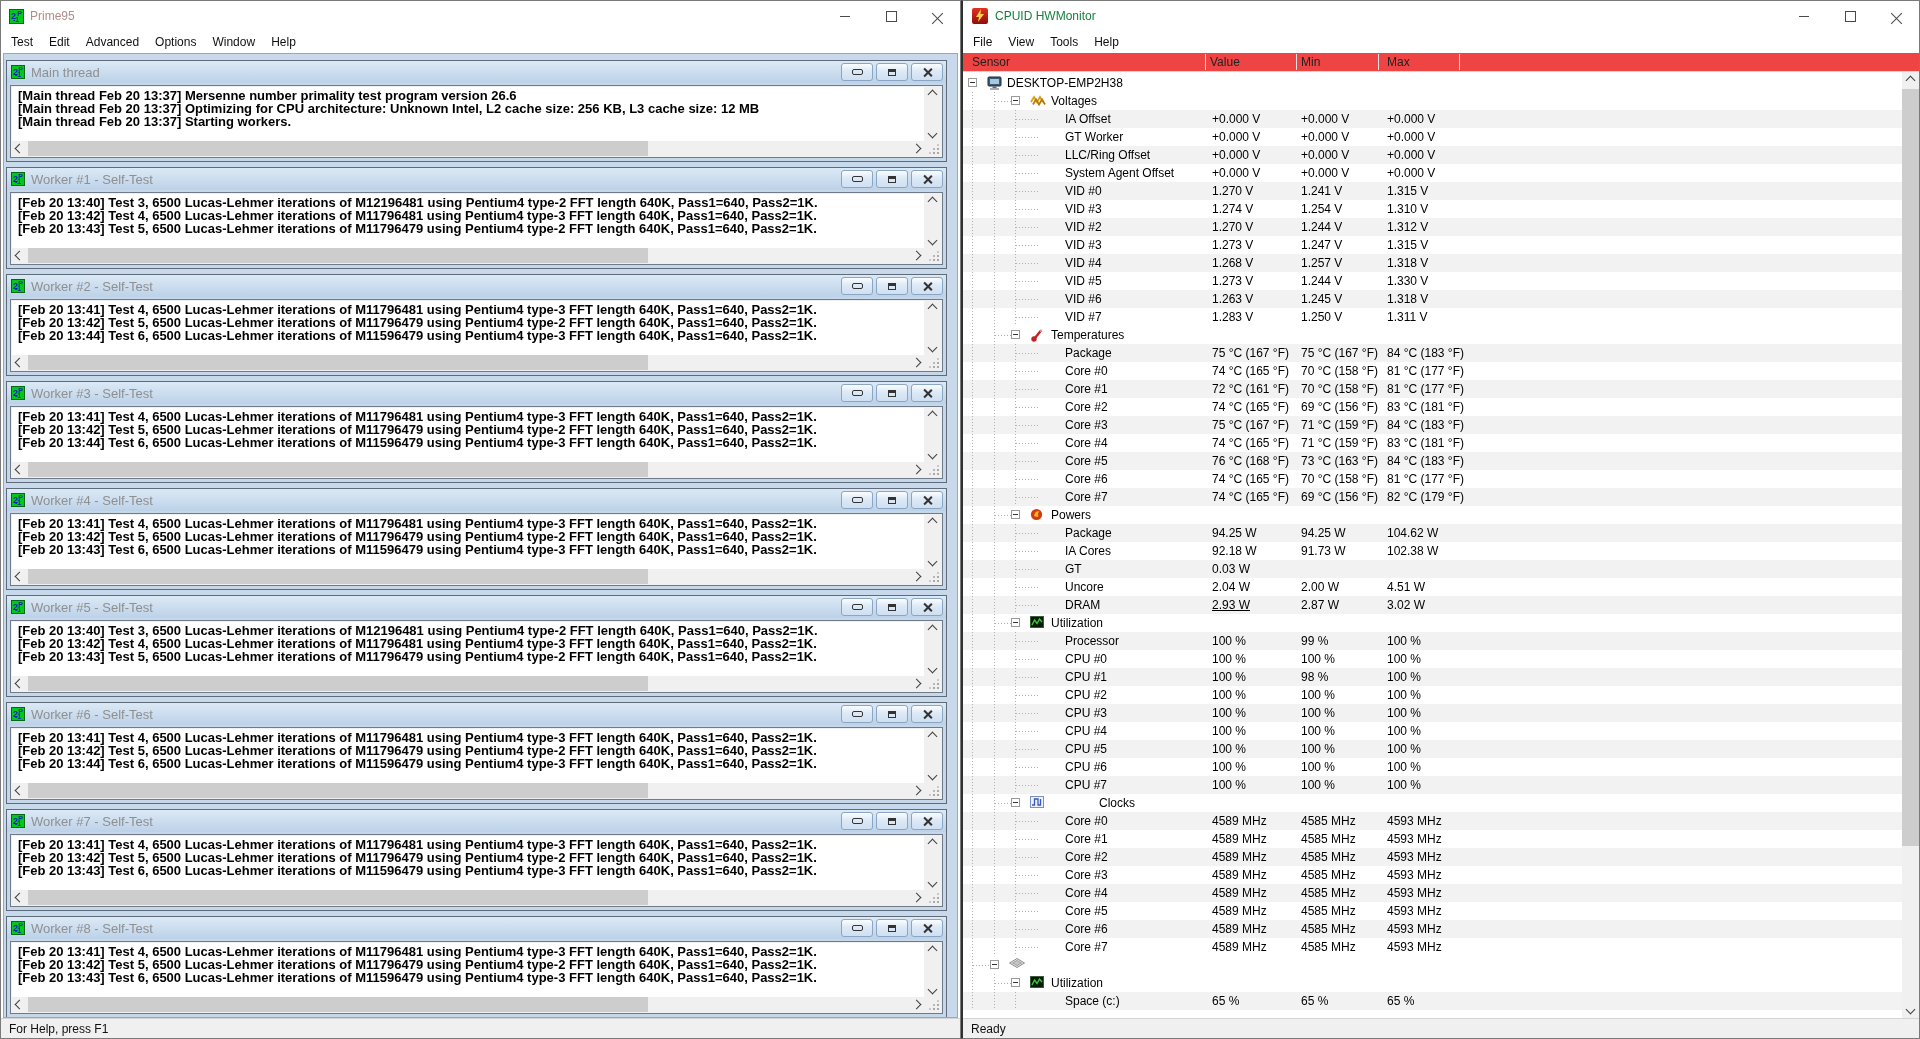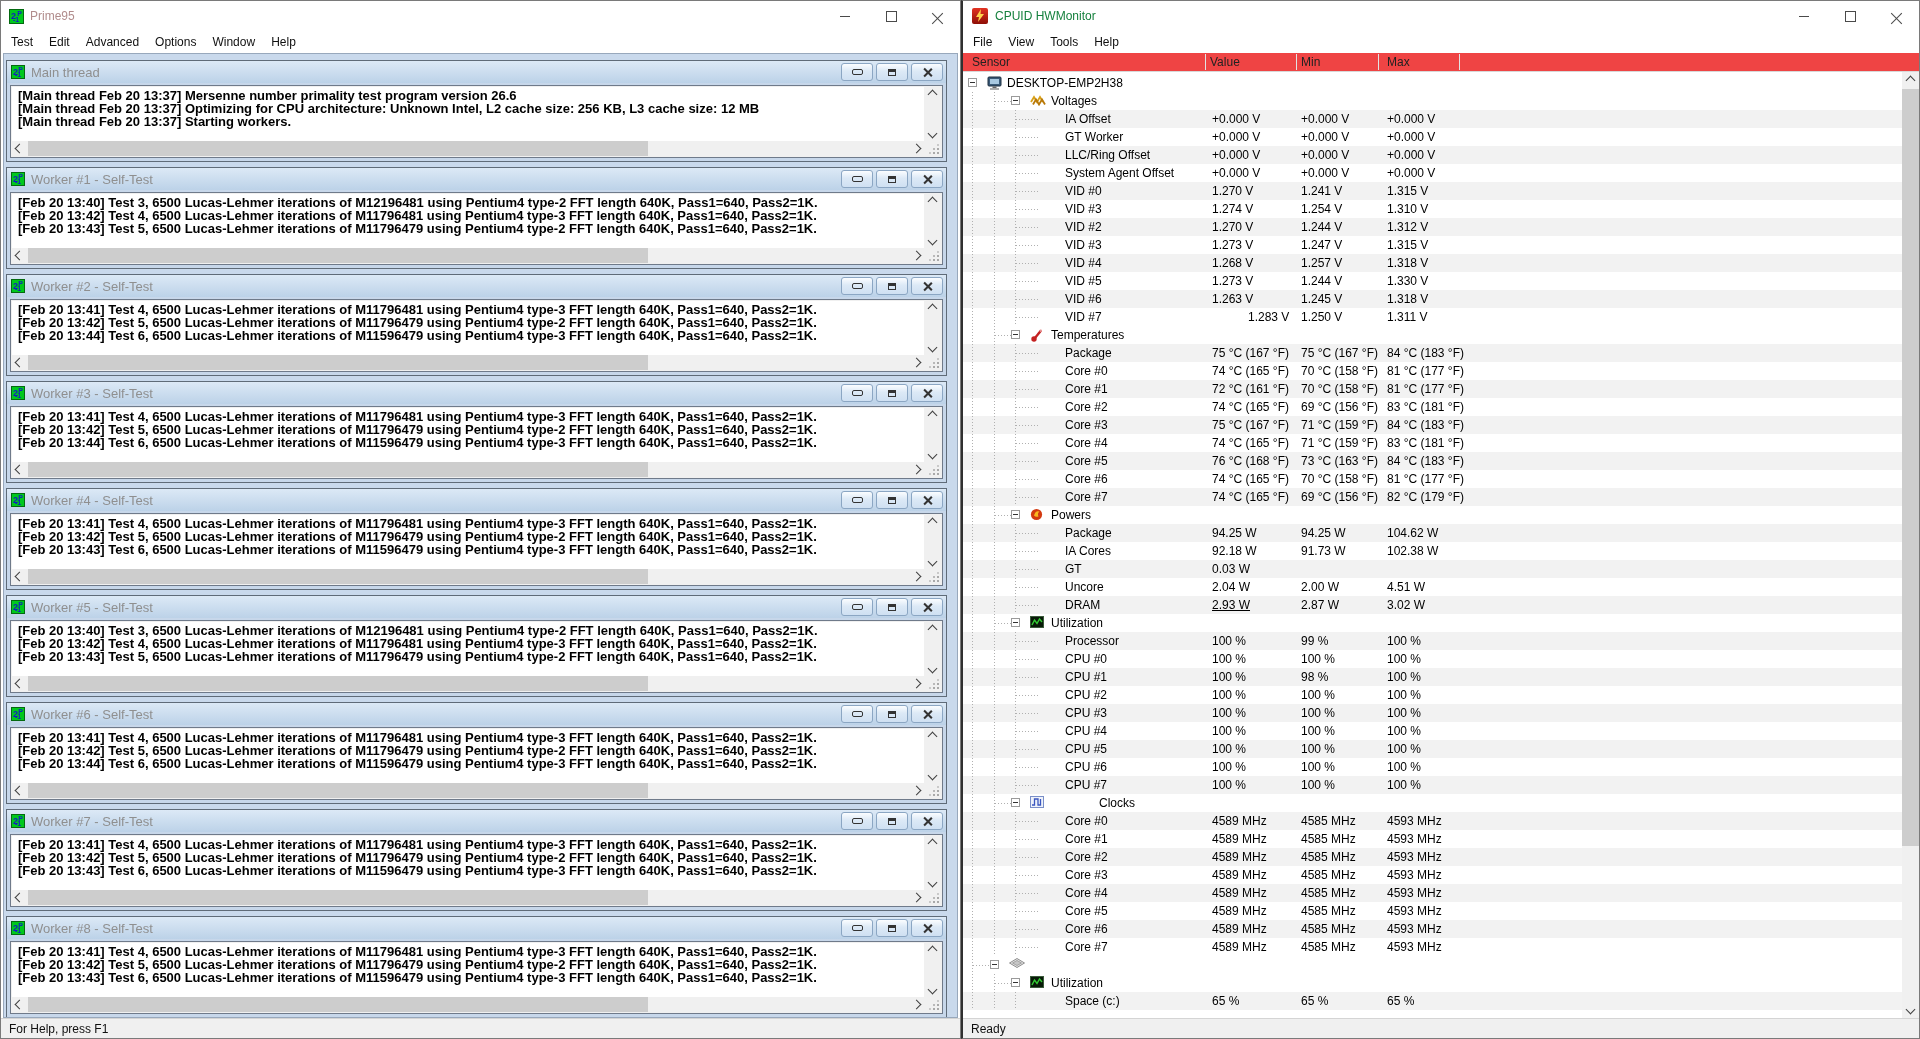--- a/index.html
+++ b/index.html
@@ -654,21 +654,21 @@
           <span class="hw-cell" style="left: 249px;">1.263 V</span>
           <span class="hw-cell" style="left: 338px;">1.245 V</span>
           <span class="hw-cell" style="left: 424px;">1.318 V</span>
         </div>
         <div class="hw-row">
           <span class="vguide" style="left: 9px;"></span>
           <span class="vguide" style="left: 31px;"></span>
           <span class="vguide" style="left: 52px;"></span>
           <span class="hstub" style="left: 53px; width: 22px;"></span>
           <span class="hw-cell" style="left: 102px;">VID #7</span>
-          <span class="hw-cell" style="left: 249px; margin-left: 36px;">1.283 V</span>
+          <span class="hw-cell" style="left: 249px;">1.283 V</span>
           <span class="hw-cell" style="left: 338px;">1.250 V</span>
           <span class="hw-cell" style="left: 424px;">1.311 V</span>
         </div>
         <div class="hw-row">
           <span class="vguide" style="left: 9px;"></span>
           <span class="vguide" style="left: 31px;"></span>
           <span class="hstub" style="left: 32px; width: 16px;"></span>
           <span class="tree-box" style="left: 48px;">
             <i></i>
           </span>

